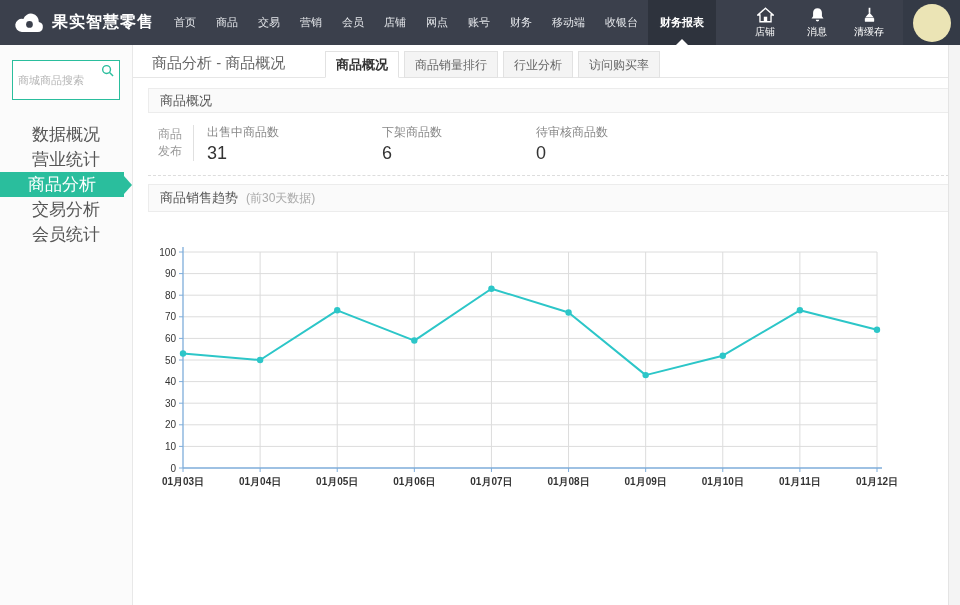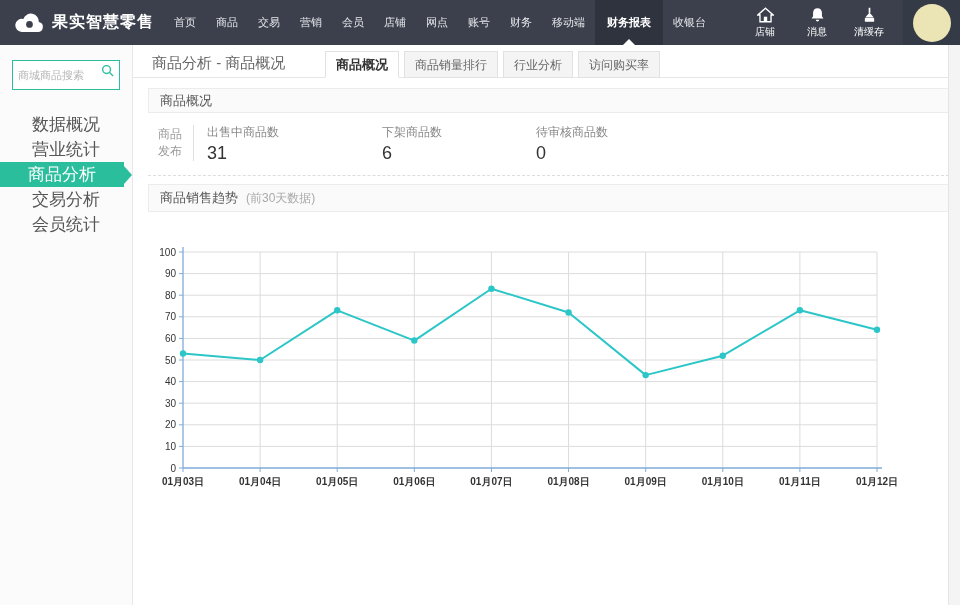--- a/index.html
+++ b/index.html
@@ -22,21 +22,21 @@
   .util-item { display:flex; flex-direction:column; align-items:center; color:#fff; cursor:pointer; width:36px; }
   .util-item svg { width:17px; height:16px; display:block; }
   .util-label { font-size:10px; margin-top:2px; white-space:nowrap; }
   .avatar-block { width:57px; background:#343a46; display:flex; align-items:center; justify-content:center; }
   .avatar { width:38px; height:38px; border-radius:50%; background:#ebe4b5; }
 
   
   .page { display:flex; height:560px; }
   .sidebar { width:133px; background:#fbfbfb; border-right:1px solid #e8e8e8; flex:none; }
   .side-search { position:relative; margin:15px 12px 0 12px; }
-  .side-search input { width:100%; height:30px; border:1px solid #2abe9d; background:#fff;
+  .side-search input { width:100%; height:40px; border:1px solid #2abe9d; background:#fff;
     font-size:11px; color:#555; padding:0 22px 0 5px; outline:none;
     font-family:"Liberation Sans","DejaVu Sans",sans-serif; }
   .side-search input::placeholder { color:#b5b5b5; }
   .side-search svg { position:absolute; right:6px; top:4px; width:13px; height:13px; }
   .side-menu { margin-top:22px; }
   .side-item { height:25px; line-height:25px; text-align:center; font-size:17px; color:#555;
     cursor:pointer; position:relative; }
   .side-item.active { background:#2abe9d; color:#fff; width:124px; }
   .side-item.active::after { content:""; position:absolute; left:124px; top:50%; margin-top:-9px;
     border-top:9px solid transparent; border-bottom:9px solid transparent; border-left:8px solid #2abe9d; }
@@ -103,22 +103,22 @@
       <div class="nav-item">首页</div>
       <div class="nav-item">商品</div>
       <div class="nav-item">交易</div>
       <div class="nav-item">营销</div>
       <div class="nav-item">会员</div>
       <div class="nav-item">店铺</div>
       <div class="nav-item">网点</div>
       <div class="nav-item">账号</div>
       <div class="nav-item">财务</div>
       <div class="nav-item">移动端</div>
+      <div class="nav-item">收银台</div>
       <div class="nav-item active">财务报表</div>
-      <div class="nav-item">收银台</div>
     </div>
   <div class="nav-spacer"></div>
   <div class="nav-utils">
       <div class="util-item">
         <span>
           <svg viewBox="0 0 20 18">
             <path d="M10 1 L19 9 H16.5 V17 H3.5 V9 H1 Z" fill="none" stroke="#fff" stroke-width="1.6"></path>
             <rect x="8" y="11" width="4" height="6" fill="#fff"></rect>
           </svg>
         </span>

